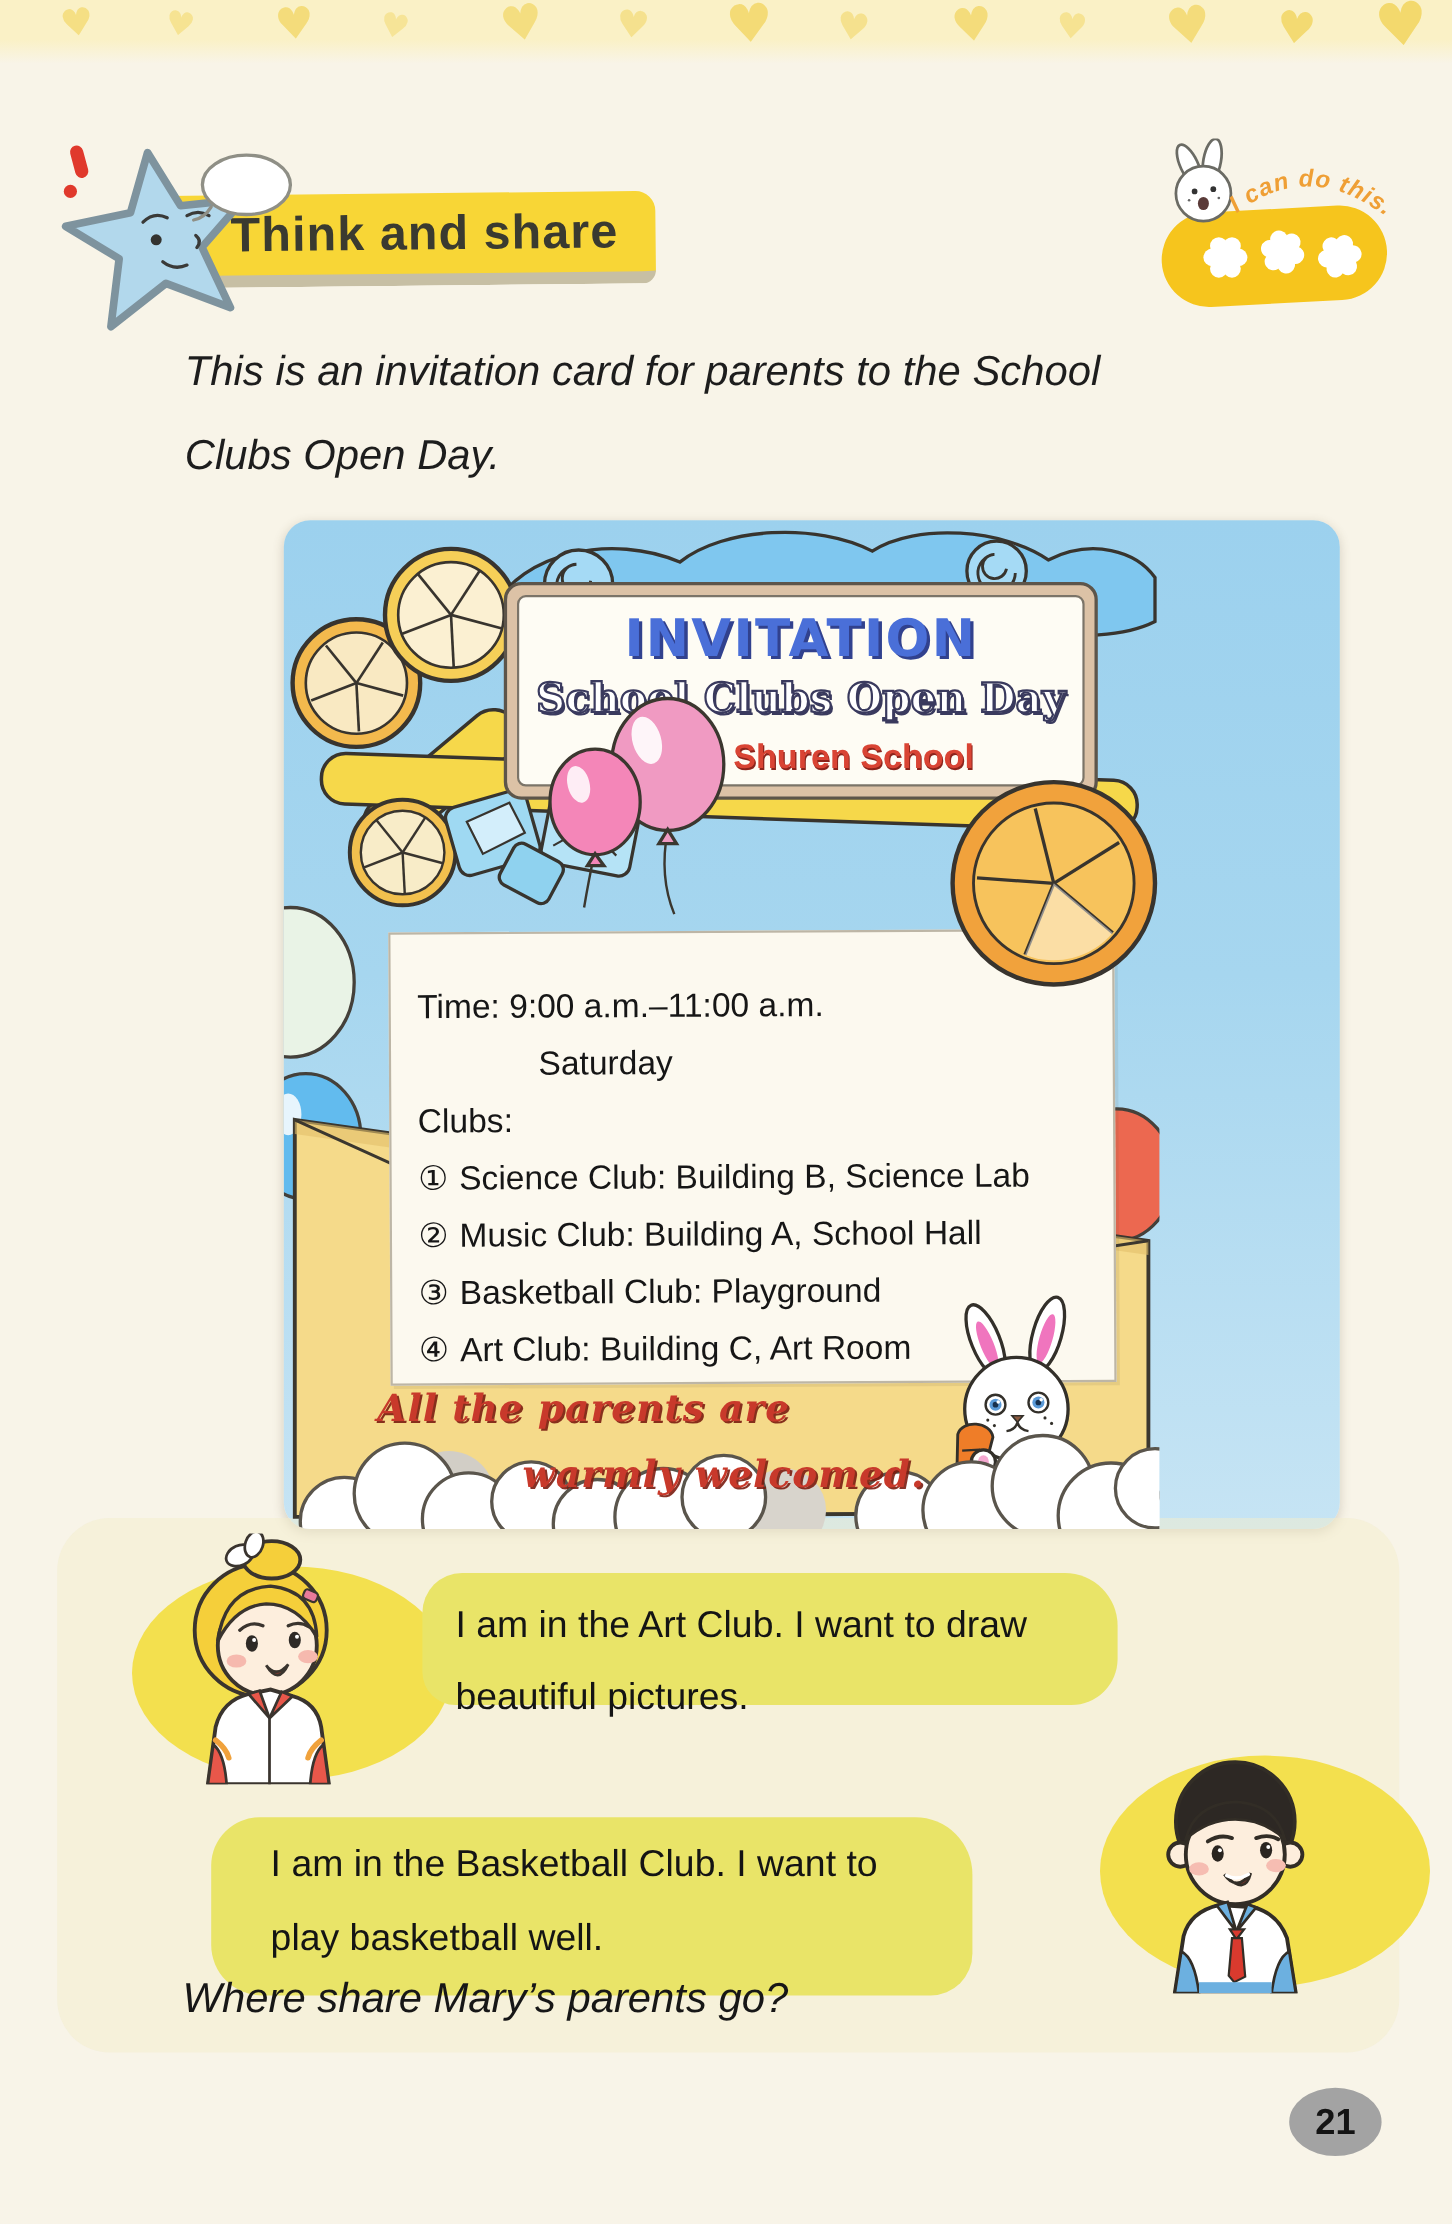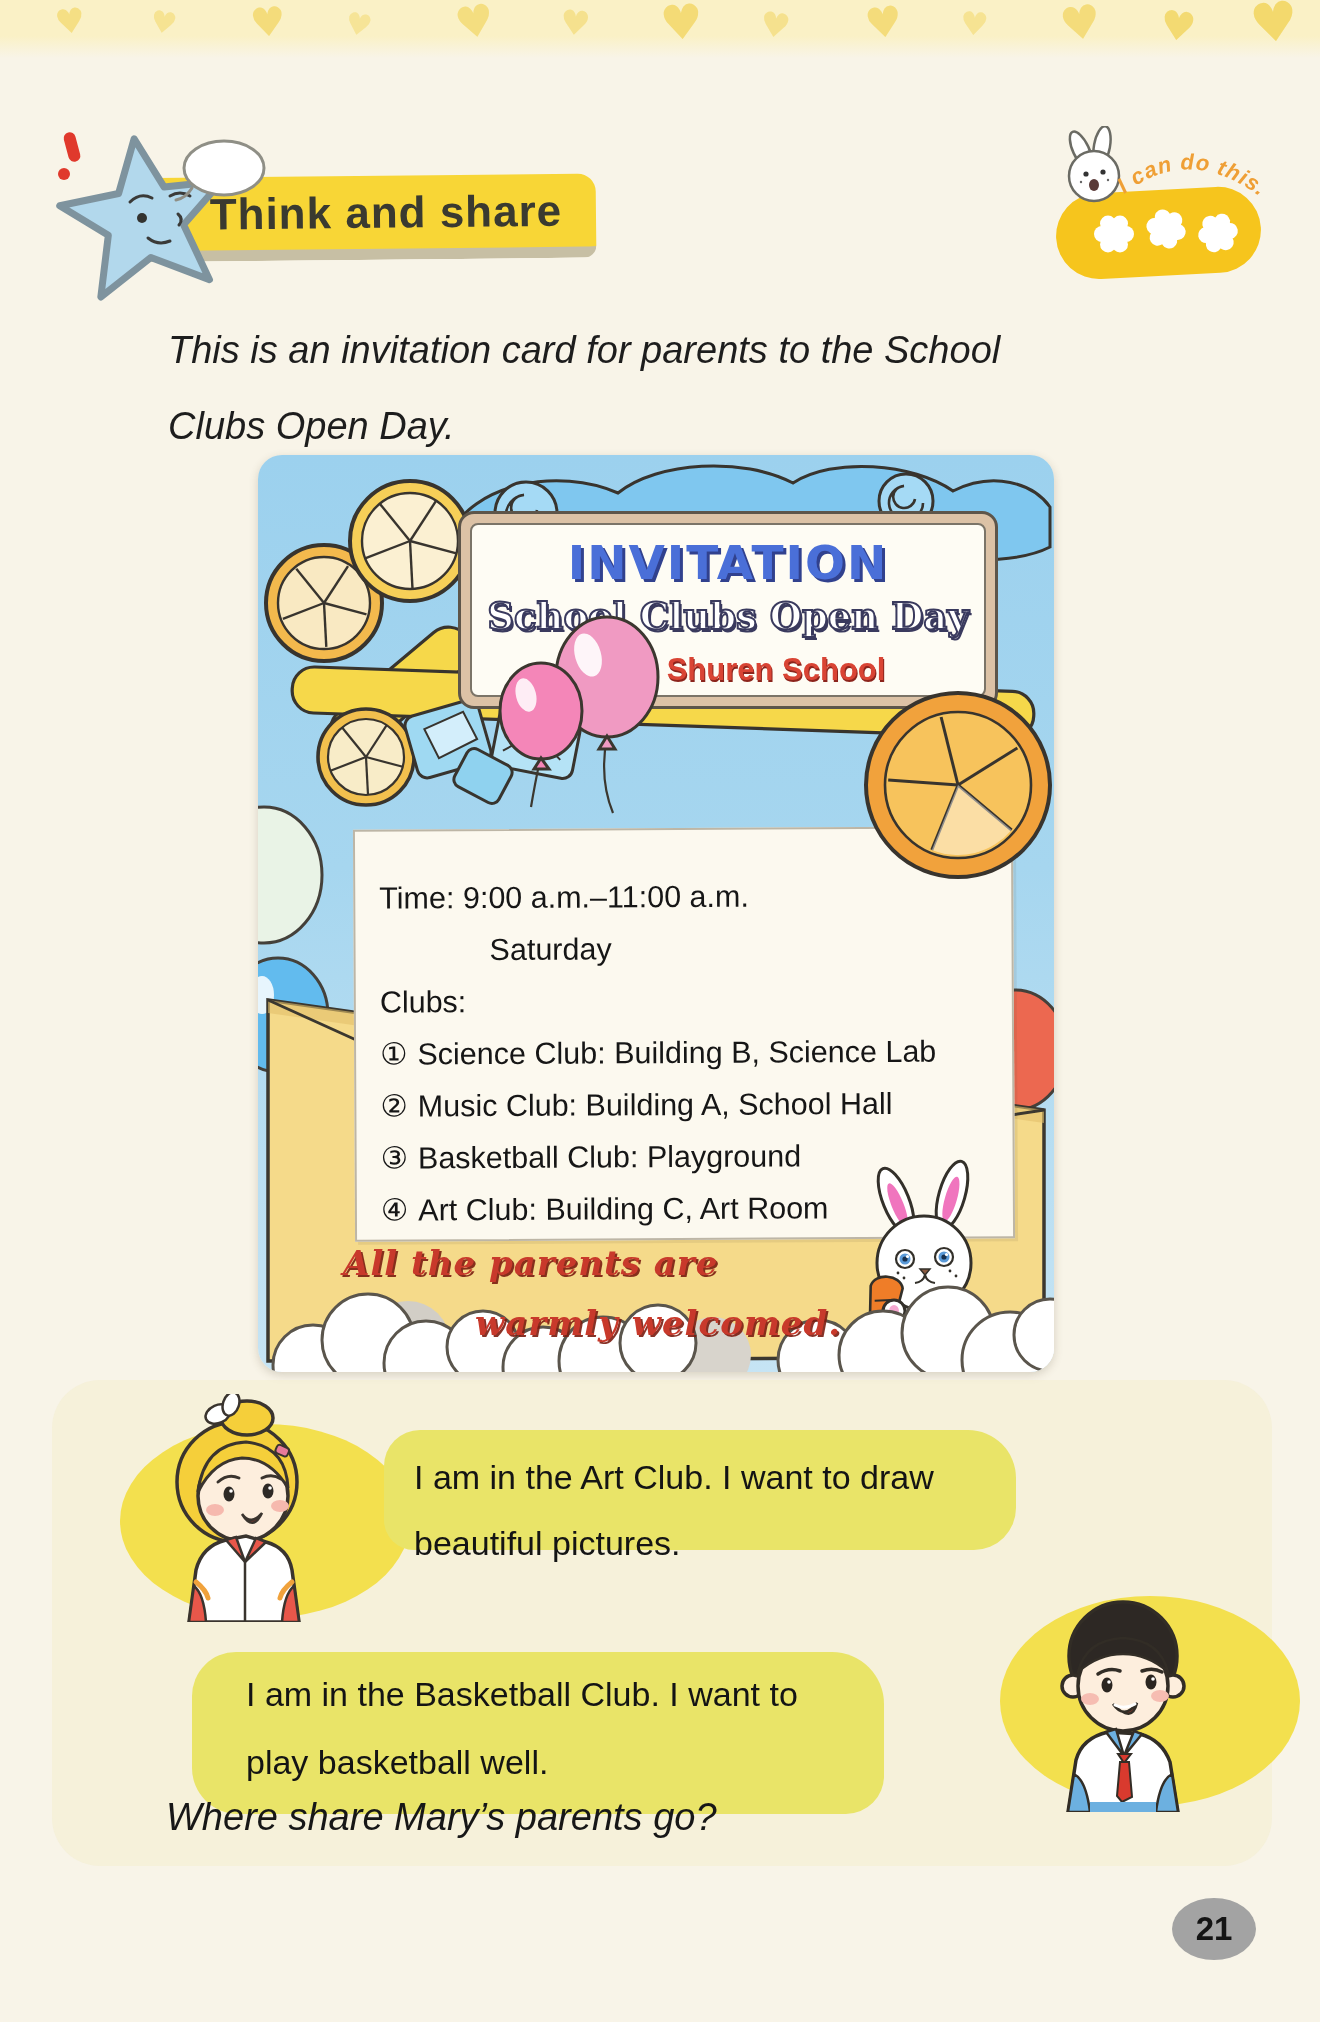--- a/index.html
+++ b/index.html
@@ -15,25 +15,25 @@
   
   .banner{position:absolute;left:118px;top:176px;width:478px;height:84px;
     background:var(--banner-yellow,#f8d636);border-radius:14px 18px 12px 16px;
     border-bottom:11px solid #c7bfa4;transform:rotate(-0.6deg);
     display:flex;align-items:center;justify-content:center;padding-left:58px;box-sizing:border-box;}
   .banner-title{font-size:44px;font-weight:bold;color:var(--banner-text,#3a3a30);letter-spacing:1px;}
   .star-svg{position:absolute;left:30px;top:126px;}
   .badge{position:absolute;left:1036px;top:126px;}
 
   
-  .intro{position:absolute;left:168px;top:312px;width:960px;font-size:38px;font-style:italic;
+  .intro{position:absolute;left:168px;top:300px;width:960px;font-size:38px;font-style:italic;
     color:var(--ink,#1d1d1d);line-height:76px;}
 
   
-  .card{position:absolute;left:258px;top:455px;width:796px;height:917px;border-radius:24px;overflow:hidden;
+  .card{position:absolute;left:258px;top:473px;width:960px;height:917px;border-radius:24px;overflow:hidden;
     background:linear-gradient(180deg,#9cd1ee 0%,var(--card-sky,#a6d6ef) 45%,#c6e4f4 100%);
     box-shadow:0 3px 10px rgba(80,66,40,.2);}
   .card-art{position:absolute;left:0;top:0;z-index:1;}
   .plaque{position:absolute;left:200px;top:56px;width:540px;height:198px;z-index:2;
     background:var(--plaque-border,#dcc2a6);border:3px solid #5d554a;border-radius:16px;padding:9px;box-sizing:border-box;}
   .plaque-inner{width:100%;height:100%;background:#fefcf4;border:2px solid #7b7468;border-radius:8px;
     text-align:center;box-sizing:border-box;padding-top:10px;}
   .card-title{font-family:"DejaVu Sans",sans-serif;font-weight:800;font-size:47px;line-height:56px;letter-spacing:2px;
     color:var(--invitation-blue,#4a6fd8);text-shadow:3px 3px 0 #31418e;}
   .card-subtitle{font-family:"DejaVu Serif",serif;font-weight:bold;font-size:37px;line-height:50px;

